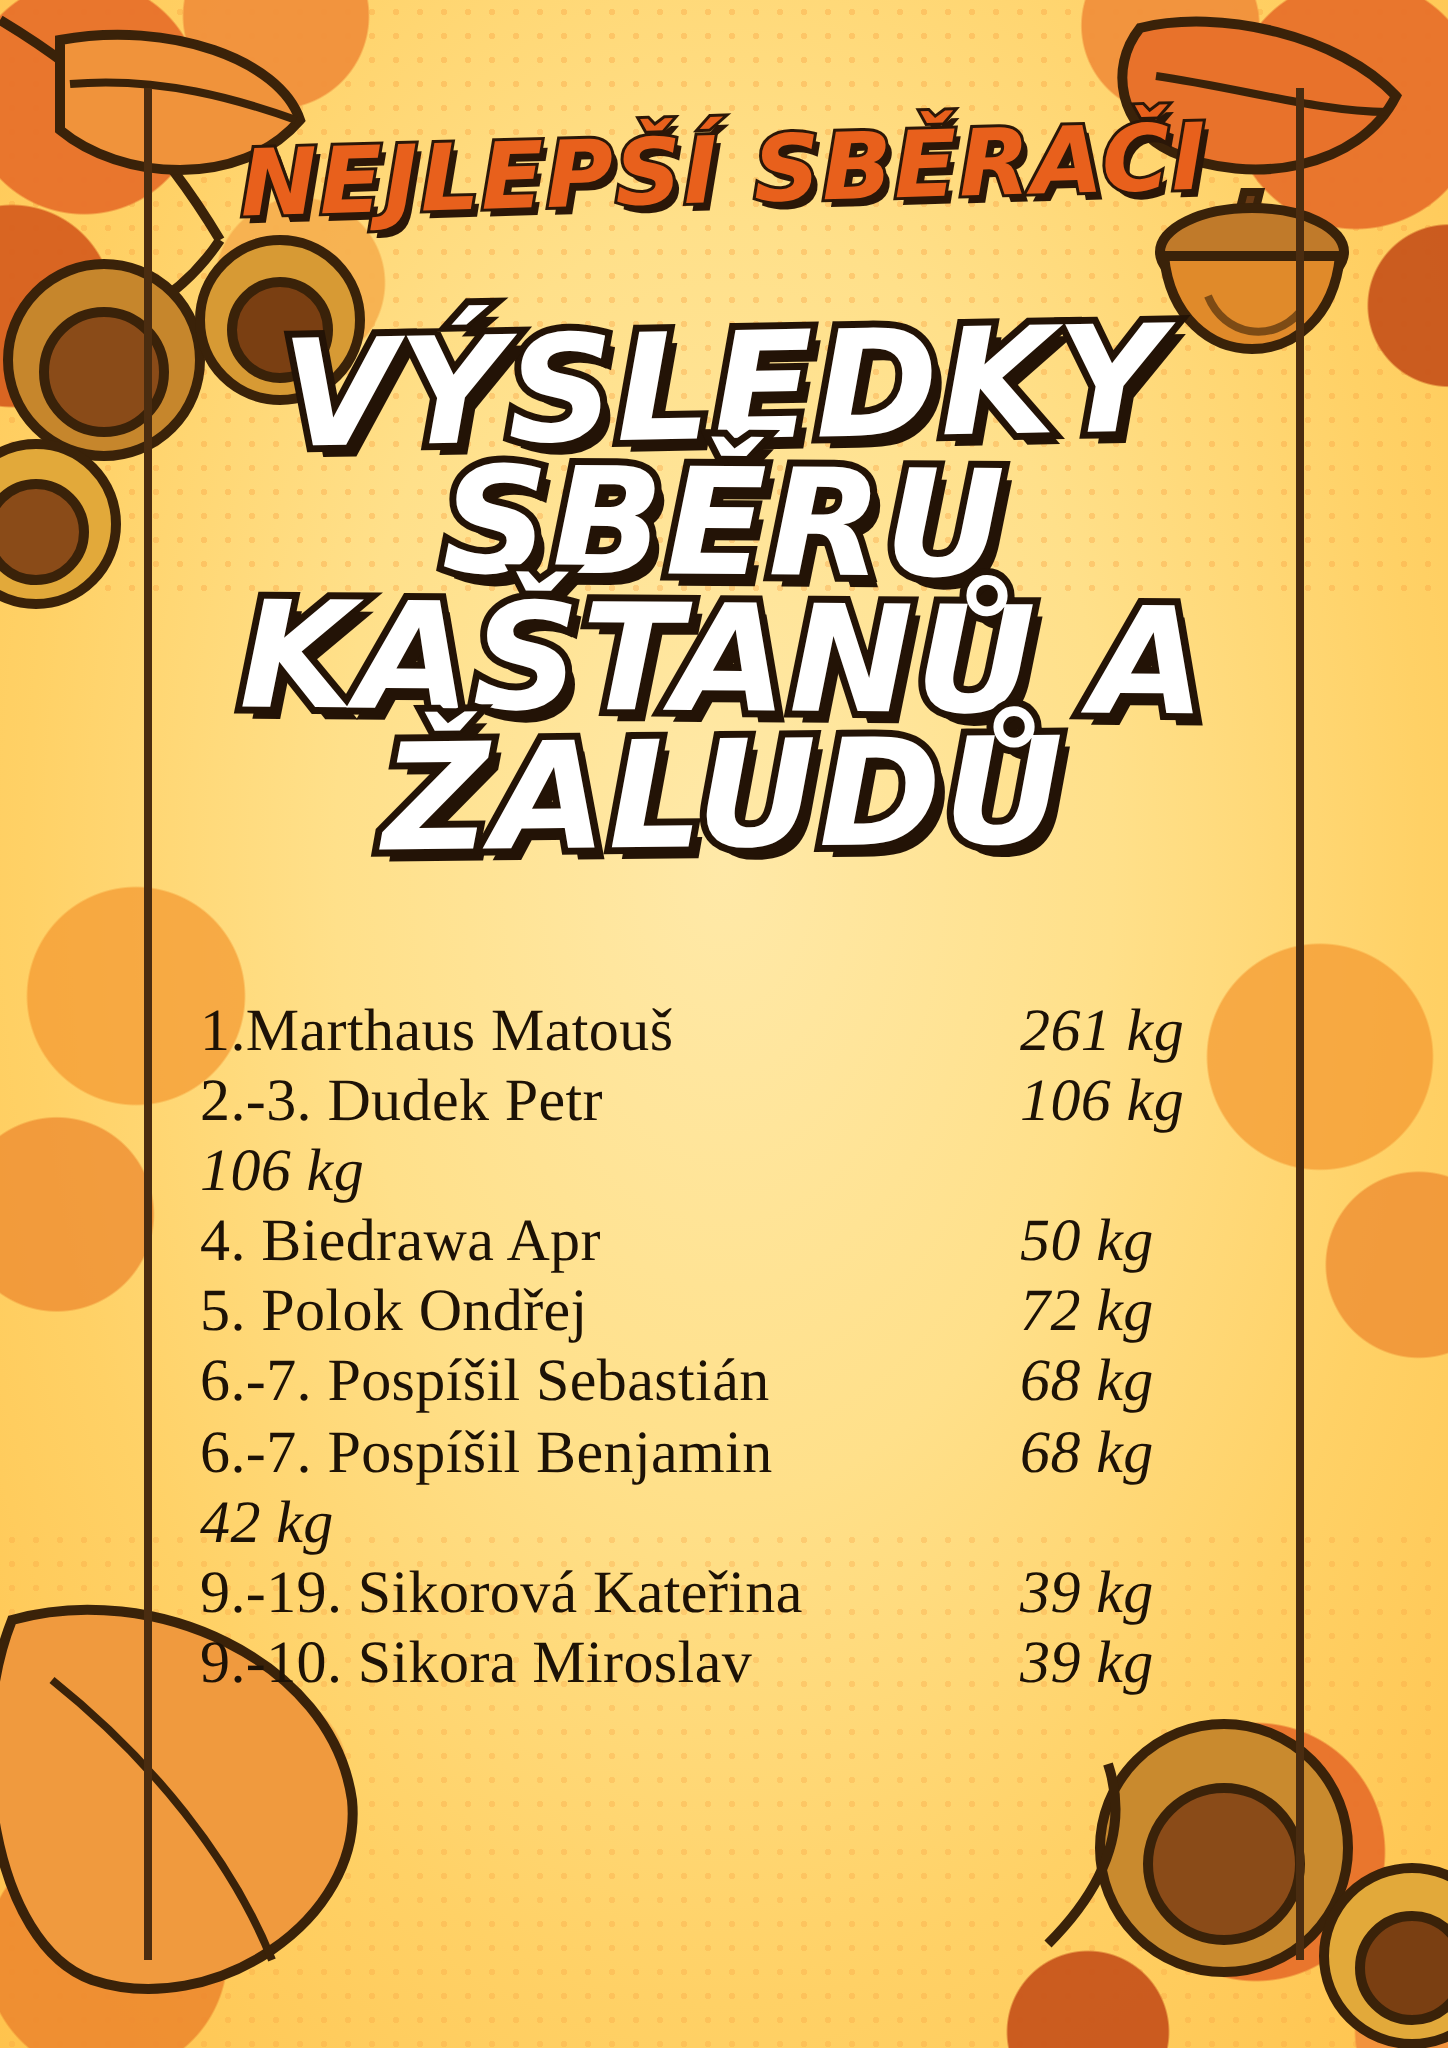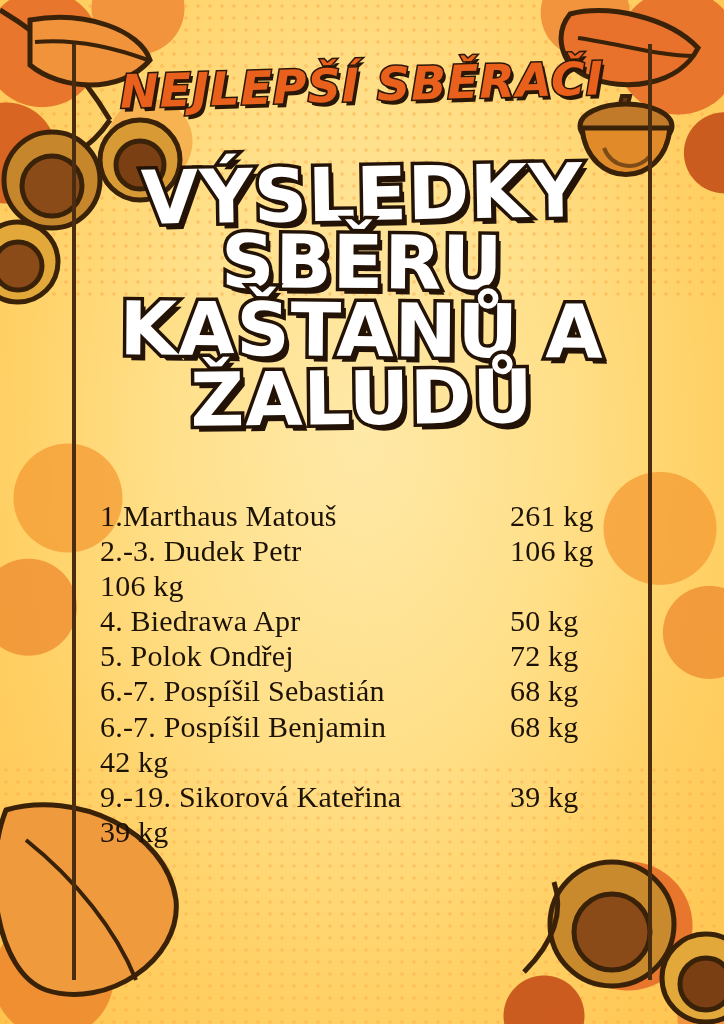--- a/index.html
+++ b/index.html
@@ -125,20 +125,21 @@
     transform: rotate(-1.6deg);
     white-space: nowrap;
   }
 
   .title {
     position: absolute;
     left: 30px; right: 30px; top: 160px;
     text-align: center;
     font-family: "DejaVu Sans", sans-serif;
     font-weight: 700;
+    font-style: italic;
     font-size: 74px;
     line-height: 0.92;
     color: #FFFFFF;
     -webkit-text-stroke: 7px #231306;
     paint-order: stroke fill;
     text-shadow: 5px 6px 0 #231306;
     letter-spacing: 1px;
   }
   .title .line { display: block; }
   .title .l1 { transform: rotate(-1deg); }
@@ -154,21 +155,21 @@
   .row {
     display: flex;
     align-items: baseline;
     font-family: "Liberation Serif", serif;
     font-size: 30px;
     color: #1D1206;
     line-height: 1.17;
     letter-spacing: 0.2px;
   }
   .row .name { flex: 0 0 auto; width: 410px; white-space: nowrap; }
-  .row .amount { flex: 0 0 auto; white-space: nowrap; }
+  .row .amount { flex: 0 0 auto; white-space: nowrap; font-style: italic; }
 </style>
 </head>
 <body>
 
 <div class="poster">
 
   <div class="halftone"></div>
   <div class="halftone bottom"></div>
 
   <div class="blob corner-tl"></div>
@@ -258,17 +259,18 @@
       <span class="amount">68 kg</span>
     </div>
     <div class="row">
       <span class="amount">42 kg</span>
     </div>
     <div class="row">
       <span class="name">9.-19. Sikorová Kateřina</span>
       <span class="amount">39 kg</span>
     </div>
     <div class="row">
+      <span class="name">9.-10. Sikora Miroslav</span>
       <span class="amount">39 kg</span>
     </div>
   </div>
 
 </div>
 
 </body></html>

